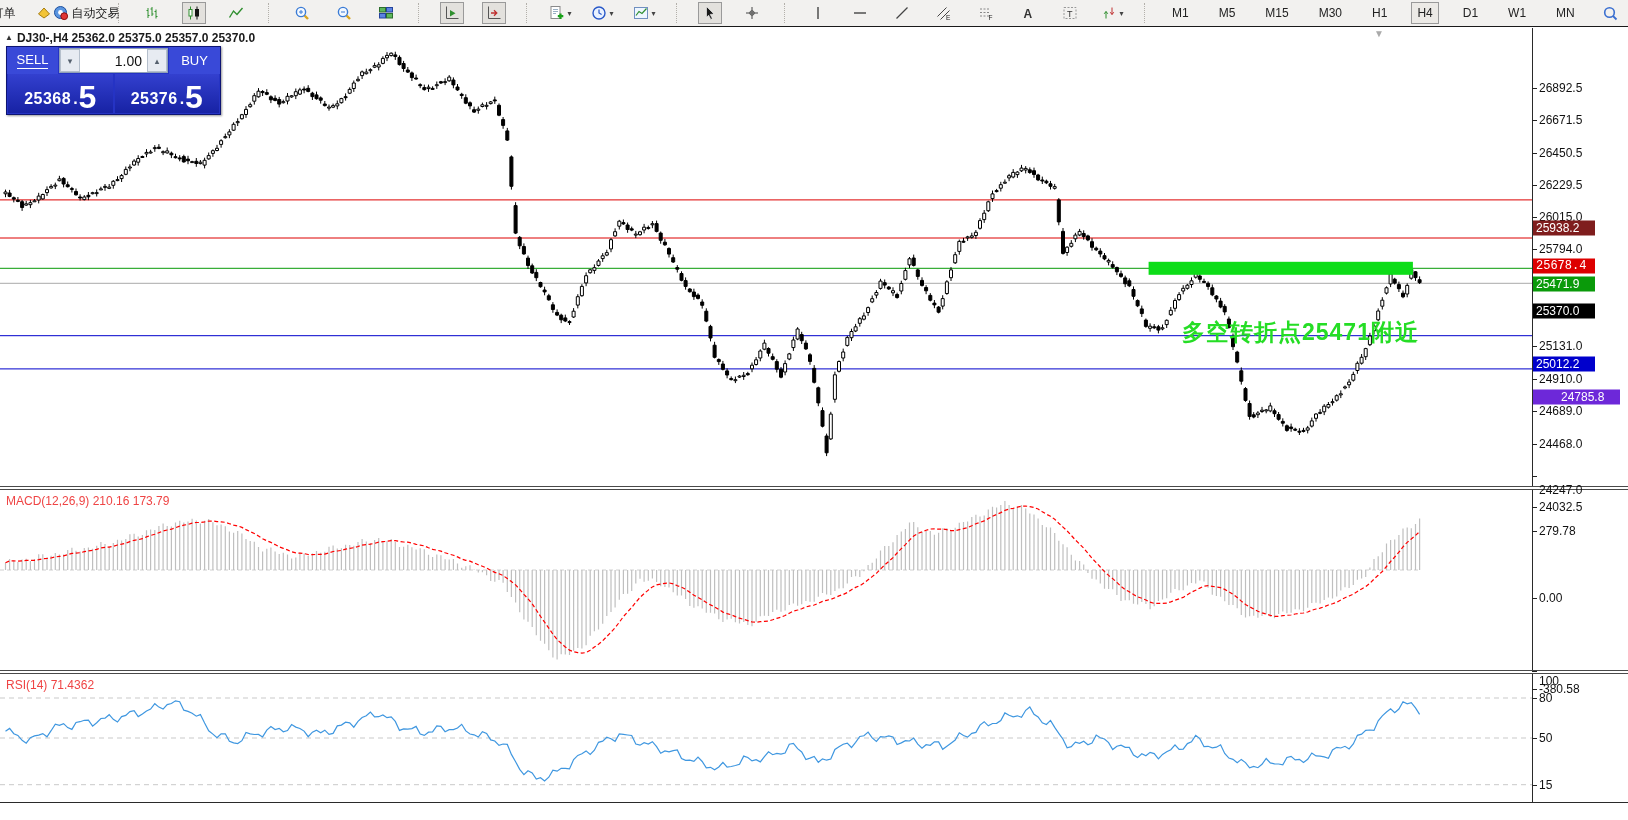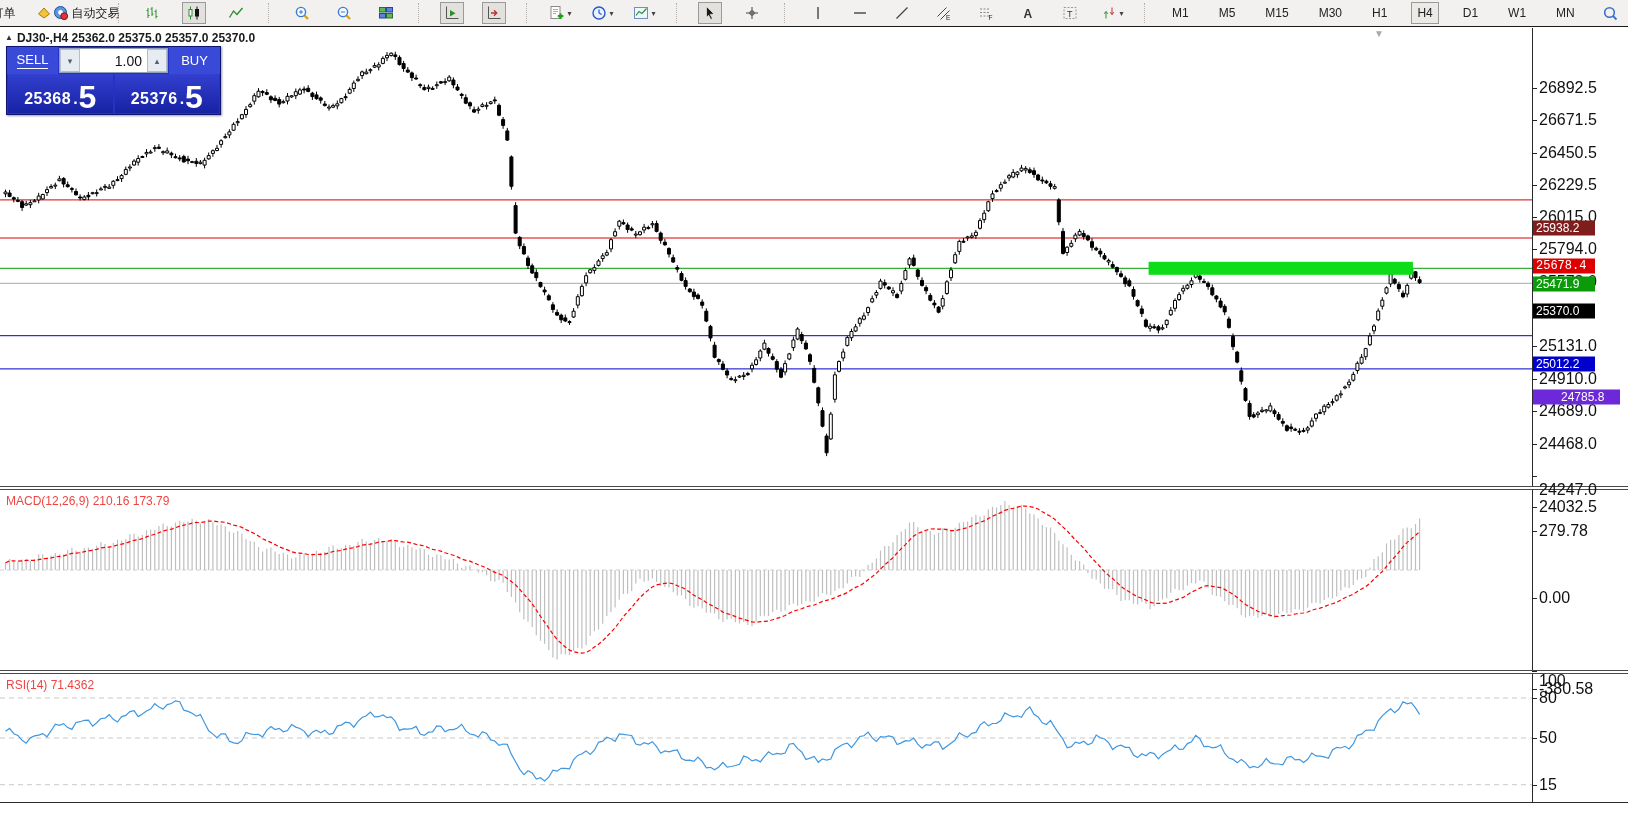--- a/index.html
+++ b/index.html
@@ -27,21 +27,21 @@
   svg.panel{position:absolute;left:0;background:#fff;}
   .axis-line{position:absolute;left:1532px;top:0;width:1px;height:775px;background:#2a2a2a;}
   .sep{position:absolute;left:0;width:1628px;height:4px;background:#fff;
        border-top:1px solid #4a4a4a;border-bottom:1px solid #4a4a4a;box-sizing:border-box;}
   .bottomline{position:absolute;left:0;width:1628px;height:1px;background:#2a2a2a;}
 
   .chart-header{position:absolute;left:5px;top:3px;font-size:12px;font-weight:bold;color:#1a1a1a;white-space:nowrap;}
   .chart-header .tri{font-size:8px;vertical-align:2px;margin-right:4px;color:#333;}
   .ind-label{position:absolute;left:6px;font-size:12px;color:#ef4444;white-space:nowrap;}
 
-  .tick-text{position:absolute;left:1539px;font-size:16px;color:#111;transform:translateY(-50%);white-space:nowrap;}
+  .tick-text{position:absolute;left:1539px;font-size:12px;color:#111;transform:translateY(-50%);white-space:nowrap;}
   .tick-dash{position:absolute;left:1532px;width:5px;height:1px;background:#222;}
   .badge{position:absolute;left:1533px;min-width:56px;padding:0 3px;font-size:12px;line-height:15px;
          color:#fff;transform:translateY(-50%);white-space:nowrap;}
 
   .annotation{position:absolute;left:1182px;top:289px;font-size:23px;font-weight:bold;letter-spacing:1px;white-space:nowrap;}
   .endmark{position:absolute;left:1374px;top:0px;font-size:10px;color:#aaa;}
 
   
   .trade-panel{position:absolute;left:6px;top:18px;width:213px;background:#2533c4;border:1px solid #0d1472;
                box-shadow:1px 1px 2px rgba(0,0,0,.4);}
@@ -359,20 +359,21 @@
             <span class="p-big">5</span>
         </div>
         <div class="tp-price">
           <span class="p-small">25376</span>
             <span class="p-dot">.</span>
             <span class="p-big">5</span>
         </div>
       </div>
     </div>
 
+    <div class="annotation" id="annotation" style="color: rgb(37, 221, 37);">多空转折点25471附近</div>
     <div class="endmark">▼</div>
 
     <div class="ind-label" style="top:466px;">MACD(12,26,9) 210.16 173.79</div>
     <div class="ind-label" style="top:650px;">RSI(14) 71.4362</div>
 
     <div id="axis-layer">
         <div class="tick-text" style="top: 60px;">26892.5</div>
         <div class="tick-dash" style="top: 60px;"></div>
         <div class="tick-text" style="top: 92px;">26671.5</div>
         <div class="tick-dash" style="top: 92px;"></div>

